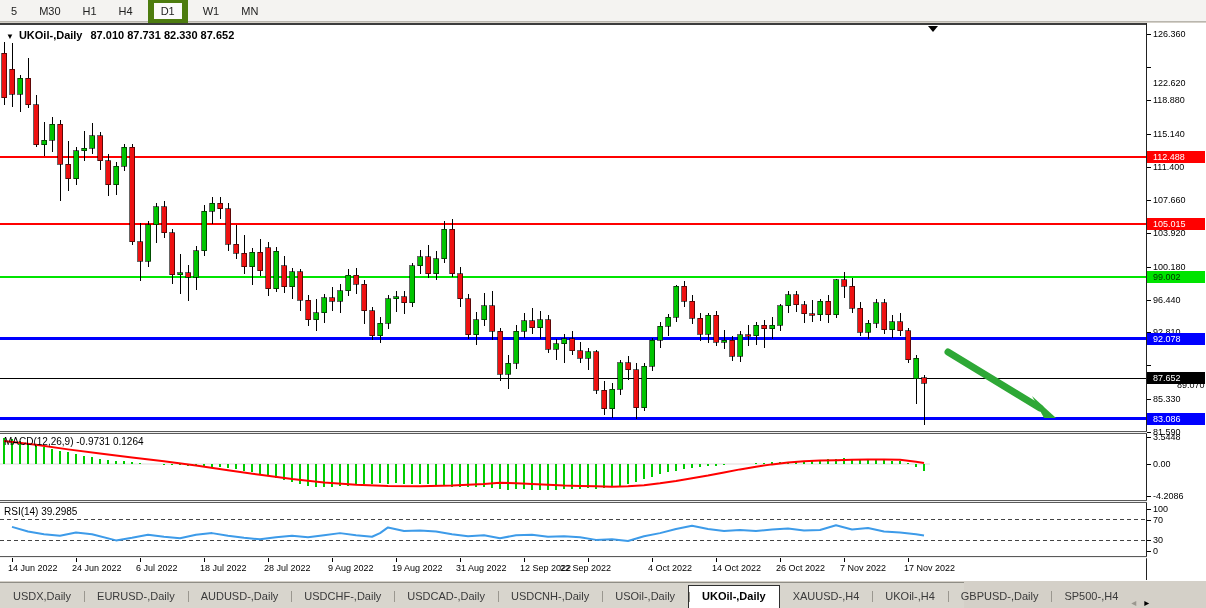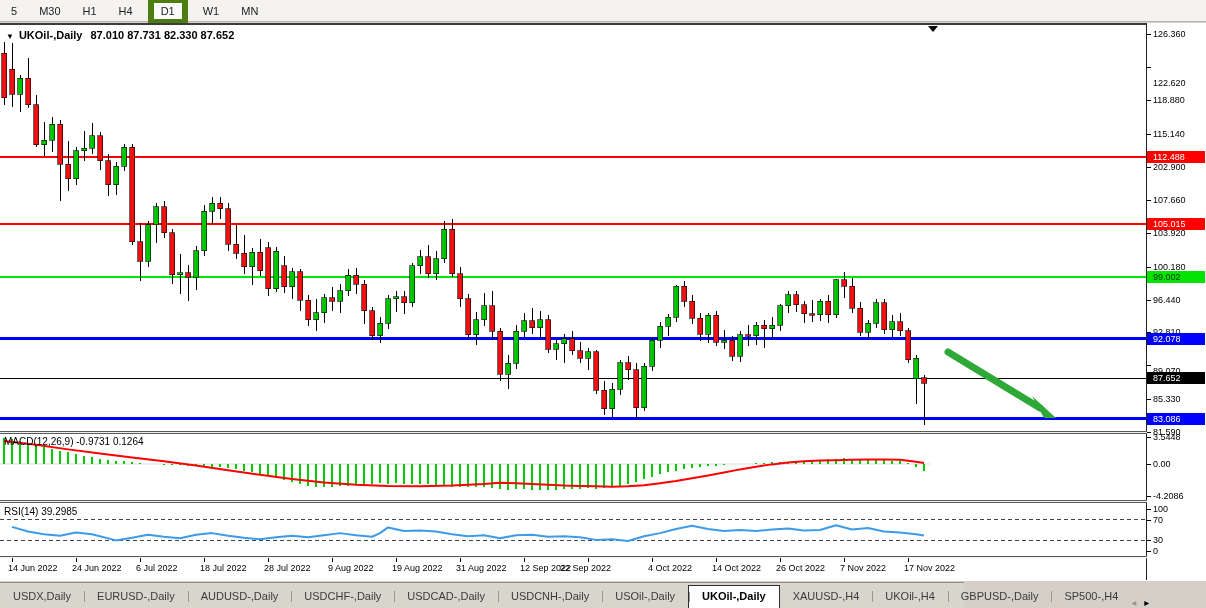--- a/index.html
+++ b/index.html
@@ -456,33 +456,33 @@
   <div class="axis-col">
       <div class="tick-dash" style="top: 11px;"></div>
       <div class="tick-label" style="top: 6px;">126.360</div>
       <div class="tick-dash" style="top: 44.2444px;"></div>
       <div class="tick-label" style="top: 39.2444px; margin-top: 16px;">122.620</div>
       <div class="tick-dash" style="top: 77.4889px;"></div>
       <div class="tick-label" style="top: 72.4889px;">118.880</div>
       <div class="tick-dash" style="top: 110.733px;"></div>
       <div class="tick-label" style="top: 105.733px;">115.140</div>
       <div class="tick-dash" style="top: 143.978px;"></div>
-      <div class="tick-label" style="top: 138.978px;">202.900</div>
+      <div class="tick-label" style="top: 138.978px;">111.400</div>
       <div class="tick-dash" style="top: 177.222px;"></div>
       <div class="tick-label" style="top: 172.222px;">107.660</div>
       <div class="tick-dash" style="top: 210.467px;"></div>
       <div class="tick-label" style="top: 205.467px;">103.920</div>
       <div class="tick-dash" style="top: 243.711px;"></div>
       <div class="tick-label" style="top: 238.711px;">100.180</div>
       <div class="tick-dash" style="top: 276.956px;"></div>
       <div class="tick-label" style="top: 271.956px;">96.440</div>
       <div class="tick-dash" style="top: 309.222px;"></div>
       <div class="tick-label" style="top: 304.222px;">92.810</div>
       <div class="tick-dash" style="top: 342.467px;"></div>
-      <div class="tick-label" style="top: 343px;">89.070</div>
+      <div class="tick-label" style="top: 357px; margin-left: 24px;">89.070</div>
       <div class="tick-dash" style="top: 375.711px;"></div>
       <div class="tick-label" style="top: 370.711px;">85.330</div>
       <div class="tick-dash" style="top: 408.956px;"></div>
       <div class="tick-label" style="top: 403.956px;">81.590</div>
       <div class="price-badge" style="top: 128.307px; background: rgb(255, 0, 0); color: rgb(255, 255, 255);">112.488</div>
       <div class="price-badge" style="top: 194.733px; background: rgb(255, 0, 0); color: rgb(255, 255, 255);">105.015</div>
       <div class="price-badge" style="top: 248.182px; background: rgb(0, 228, 0); color: rgb(0, 51, 0);">99.002</div>
       <div class="price-badge" style="top: 309.729px; background: rgb(0, 0, 255); color: rgb(255, 255, 255);">92.078</div>
       <div class="price-badge" style="top: 349.071px; background: rgb(0, 0, 0); color: rgb(255, 255, 255);">87.652</div>
       <div class="price-badge" style="top: 389.658px; background: rgb(0, 0, 255); color: rgb(255, 255, 255);">83.086</div>

